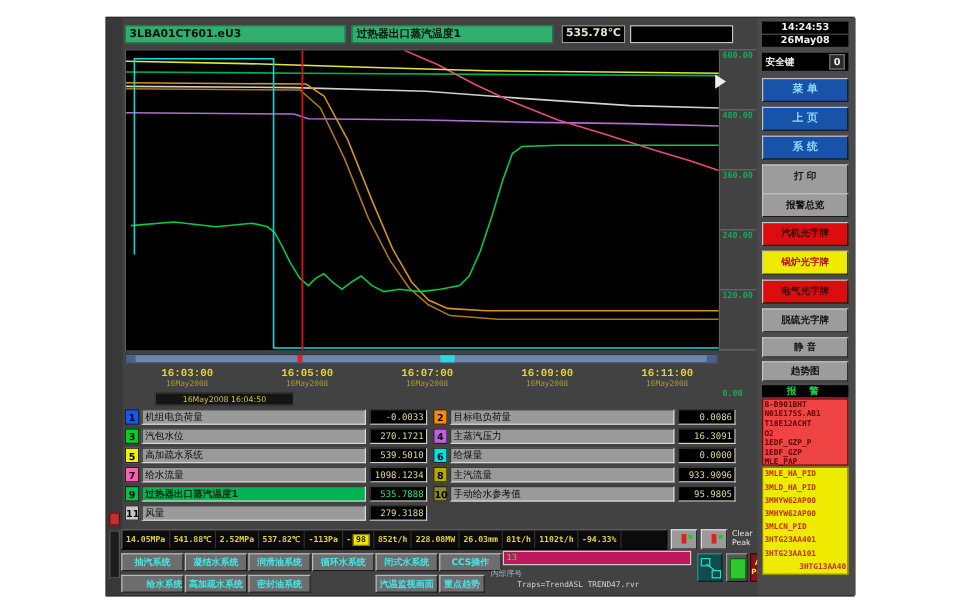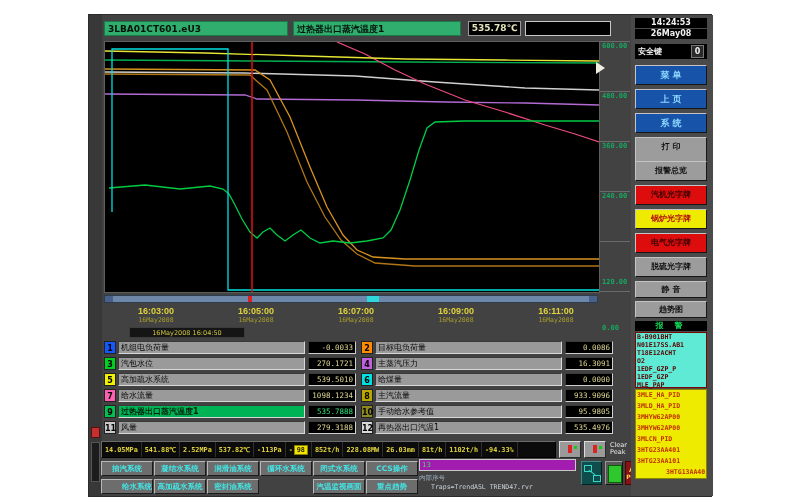--- a/index.html
+++ b/index.html
@@ -21,21 +21,21 @@
   .ytick-label{position:absolute;left:2px;color:#17a85f;font-size:7px;font-weight:bold;
     font-family:"DejaVu Sans Mono",monospace;}
   #marker{left:507px;width:0;height:0;border-left:9px solid #efefe0;border-top:6px solid transparent;
     border-bottom:6px solid transparent;}
   #scroll{left:15px;top:280px;width:494px;height:8px;background:#6e87a8;border:1px solid #2e3c50;box-sizing:border-box;}
   .scap{position:absolute;top:0;width:8px;height:6px;background:#49608a;}
   #scyan{position:absolute;top:0;width:12px;height:6px;background:#2fd8d8;}
   #sred{position:absolute;top:0;width:4px;height:6px;background:#e02020;}
   #xaxis{left:15px;top:291px;width:494px;height:26px;}
   .xtick{position:absolute;top:0;width:90px;margin-left:-45px;text-align:center;}
-  .xtick .t{color:#e0d23c;font-size:9px;font-weight:bold;font-family:Liberation Sans, sans-serif;}
+  .xtick .t{color:#e0d23c;font-size:9px;font-weight:bold;font-family:Liberation Mono, monospace;}
   .xtick .d{color:#a89c2c;font-size:6.5px;font-family:"DejaVu Sans Mono",monospace;}
   #cursorbox{left:40px;top:312px;width:116px;height:11px;background:#151515;border:1px solid #3c3c3c;
     color:#cfc540;font-size:6.5px;line-height:10px;text-align:center;box-sizing:border-box;}
   
   #legend{left:15px;top:326px;width:509px;height:100px;}
   .lcol{position:absolute;top:0;width:252px;}
   .lrow{position:relative;height:13px;margin-bottom:3px;display:flex;align-items:stretch;}
   .lnum{width:12px;background:#888;color:#000;font-size:8px;font-weight:bold;text-align:center;
     line-height:13px;border:1px solid #222;box-sizing:border-box;flex:none;}
   .llabel{flex:1;background:#9a9a9a;border-top:1px solid #3a3a3a;border-left:1px solid #3a3a3a;
@@ -60,23 +60,23 @@
     border-bottom:1px solid #2a2a2a;border-right:1px solid #2a2a2a;box-sizing:border-box;}
   .indbar{position:absolute;left:8px;top:3px;width:4px;height:8px;background:#d22;}
   .inddot{position:absolute;left:14px;top:4px;width:3px;height:3px;background:#1c1;}
   #clearpeak{color:#e8e8e8;font-size:6.5px;line-height:7px;width:24px;}
   
   .mbtn{position:absolute;height:15px;background:#6d6d6d;border-top:1px solid #b8b8b8;
     border-left:1px solid #b8b8b8;border-bottom:1px solid #1c1c1c;border-right:1px solid #1c1c1c;
     color:#43e6e6;font-size:7.5px;font-weight:bold;text-align:center;line-height:13px;
     white-space:nowrap;overflow:hidden;box-sizing:border-box;}
   
-  #cmdinput{left:330px;top:444px;width:157px;height:12px;background:#a21caf;border:1px solid #c8c8c8;
+  #cmdinput{left:330px;top:444px;width:157px;height:12px;background:#be185d;border:1px solid #c8c8c8;
     color:#4cd86a;font-size:7px;line-height:10px;padding:0 2px;box-sizing:border-box;}
-  #cmdline1{left:330px;top:459px;color:#9fb4c4;font-size:6.5px;}
+  #cmdline1{left:320px;top:459px;color:#9fb4c4;font-size:6.5px;}
   #cmdline2{left:330px;top:468px;color:#c9d2da;font-size:6.5px;font-family:"DejaVu Sans Mono",monospace;padding-left:12px;}
   #netbtn{left:492px;top:446px;width:21px;height:24px;background:#0f4d4d;border-top:1px solid #3d8a8a;
     border-left:1px solid #3d8a8a;border-bottom:1px solid #052222;border-right:1px solid #052222;box-sizing:border-box;}
   .netsq{position:absolute;width:6px;height:5px;border:1px solid #35d8c6;background:#0f4d4d;}
   .netln{position:absolute;width:8px;height:1px;background:#35d8c6;transform:rotate(38deg);}
   #grnbtn{left:516px;top:446px;width:18px;height:24px;background:#585858;border-top:1px solid #9a9a9a;
     border-left:1px solid #9a9a9a;border-bottom:1px solid #141414;border-right:1px solid #141414;box-sizing:border-box;}
   #grninner{position:absolute;left:2px;top:3px;width:12px;height:16px;background:#2ec82e;border:1px solid #0c5c0c;}
   #ackbtn{left:536px;top:446px;width:20px;height:24px;background:#8a1212;border:1px solid #4a0404;
     color:#ffd24a;font-size:6px;font-weight:bold;line-height:7px;text-align:center;
@@ -91,21 +91,21 @@
   .sbblack{background:#000;color:#f0f0f0;font-size:8px;font-weight:bold;line-height:10px;}
   .sbbtn{border-top:1px solid #c4c4c4;border-left:1px solid #c4c4c4;border-bottom:1px solid #161616;
     border-right:1px solid #161616;font-weight:bold;}
   .sbblue{background:#1753a8;color:#8fd8ff;font-size:9px;}
   .sbgray{background:#9c9c9c;color:#111;font-size:8px;}
   .sbred{background:#dd0d0d;color:#3a0000;font-size:8px;}
   .sbyellow{background:#eeea00;color:#b40c0c;font-size:8px;}
   #safety{display:flex;align-items:center;justify-content:space-between;padding:0 3px;}
   #safetyval{background:#2a2a2a;border:1px solid #777;width:11px;height:11px;line-height:11px;font-size:8px;}
   #alarmhdr{background:#000;color:#12d052;font-size:8px;font-weight:bold;line-height:10px;letter-spacing:4px;}
-  #alarmred{background:#5eead4;border:1px solid #7a0505;}
+  #alarmred{background:#ef4444;border:1px solid #7a0505;}
   #alarmyellow{background:#eeea00;border:1px solid #8a8400;}
   .atag{display:block;font-size:6.5px;font-weight:bold;line-height:8px;text-align:left;padding-left:1px;
     white-space:nowrap;overflow:hidden;font-family:"DejaVu Sans Mono",monospace;}
   #alarmred .atag{color:#5c0000;}
   #alarmyellow .atag{color:#c22f00;line-height:11px;}
 </style>
 </head>
 <body>
 
 <div id="app">
@@ -136,21 +136,21 @@
   <div id="yaxis" class="abs">
       <div class="ytick-line" style="top: 0px;"></div>
       <div class="ytick-label" style="top: 1px;">600.00</div>
       <div class="ytick-line" style="top: 50px;"></div>
       <div class="ytick-label" style="top: 51px;">480.00</div>
       <div class="ytick-line" style="top: 100px;"></div>
       <div class="ytick-label" style="top: 101px;">360.00</div>
       <div class="ytick-line" style="top: 150px;"></div>
       <div class="ytick-label" style="top: 151px;">240.00</div>
       <div class="ytick-line" style="top: 200px;"></div>
-      <div class="ytick-label" style="top: 201px; margin-top: 36px;">120.00</div>
+      <div class="ytick-label" style="top: 201px;">120.00</div>
       <div class="ytick-line" style="top: 250px;"></div>
       <div class="ytick-label" style="top: 243px; margin-top: 40px;">0.00</div>
     </div>
   <div id="marker" class="abs" style="top: 47px;"></div>
 
   <div id="scroll" class="abs">
     <div class="scap" style="left:0;"></div>
     <div class="scap" style="right:0;"></div>
     <div id="scyan" style="left: 262px;"></div>
     <div id="sred" style="left: 143px;"></div>
@@ -231,25 +231,20 @@
         </div>
         <div class="lrow">
           <div class="lnum" style="background: rgb(184, 168, 0);">8</div>
           <div class="llabel">主汽流量</div>
           <div class="lval">933.9096</div>
         </div>
         <div class="lrow">
           <div class="lnum" style="background: rgb(138, 138, 32);">10</div>
           <div class="llabel">手动给水参考值</div>
           <div class="lval">95.9805</div>
-        </div>
-        <div class="lrow">
-          <div class="lnum" style="background: rgb(216, 216, 216);">12</div>
-          <div class="llabel">再热器出口汽温1</div>
-          <div class="lval">535.4976</div>
         </div>
       </div>
   </div>
 
   <div id="status" class="abs">
       <div class="seg">14.05MPa</div>
       <div class="seg">541.88℃</div>
       <div class="seg">2.52MPa</div>
       <div class="seg">537.82℃</div>
       <div class="seg">-113Pa</div>
@@ -278,21 +273,21 @@
       <div class="mbtn" style="left: 171px; top: 446px; width: 52px;">循环水系统</div>
       <div class="mbtn" style="left: 224px; top: 446px; width: 52px;">闭式水系统</div>
       <div class="mbtn" style="left: 277px; top: 446px; width: 52px;">CCS操作</div>
     </div>
   <div id="menurow2" class="abs" style="left:0;top:0;">
       <div class="mbtn" style="left: 12px; top: 464px; width: 52px; text-align: right;">给水系统</div>
       <div class="mbtn" style="left: 65px; top: 464px; width: 52px;">高加疏水系统</div>
       <div class="mbtn" style="left: 118px; top: 464px; width: 52px;">密封油系统</div>
       <div class="mbtn" style="left: 171px; top: 488px; width: 52px;">开式水系统</div>
       <div class="mbtn" style="left: 224px; top: 464px; width: 52px;">汽温监视画面</div>
-      <div class="mbtn" style="left: 277px; top: 464px; width: 52px;">重点趋势</div>
+      <div class="mbtn" style="left: 277px; top: 464px; width: 38px;">重点趋势</div>
     </div>
 
   <div id="cmdinput" class="abs">13</div>
   <div id="cmdline1" class="abs">内部序号</div>
   <div id="cmdline2" class="abs">Traps=TrendASL TREND47.rvr</div>
   <div id="netbtn" class="abs">
     <div class="netsq" style="left:2px;top:3px;"></div>
     <div class="netsq" style="left:11px;top:13px;"></div>
     <div class="netln" style="left:6px;top:10px;"></div>
   </div>

